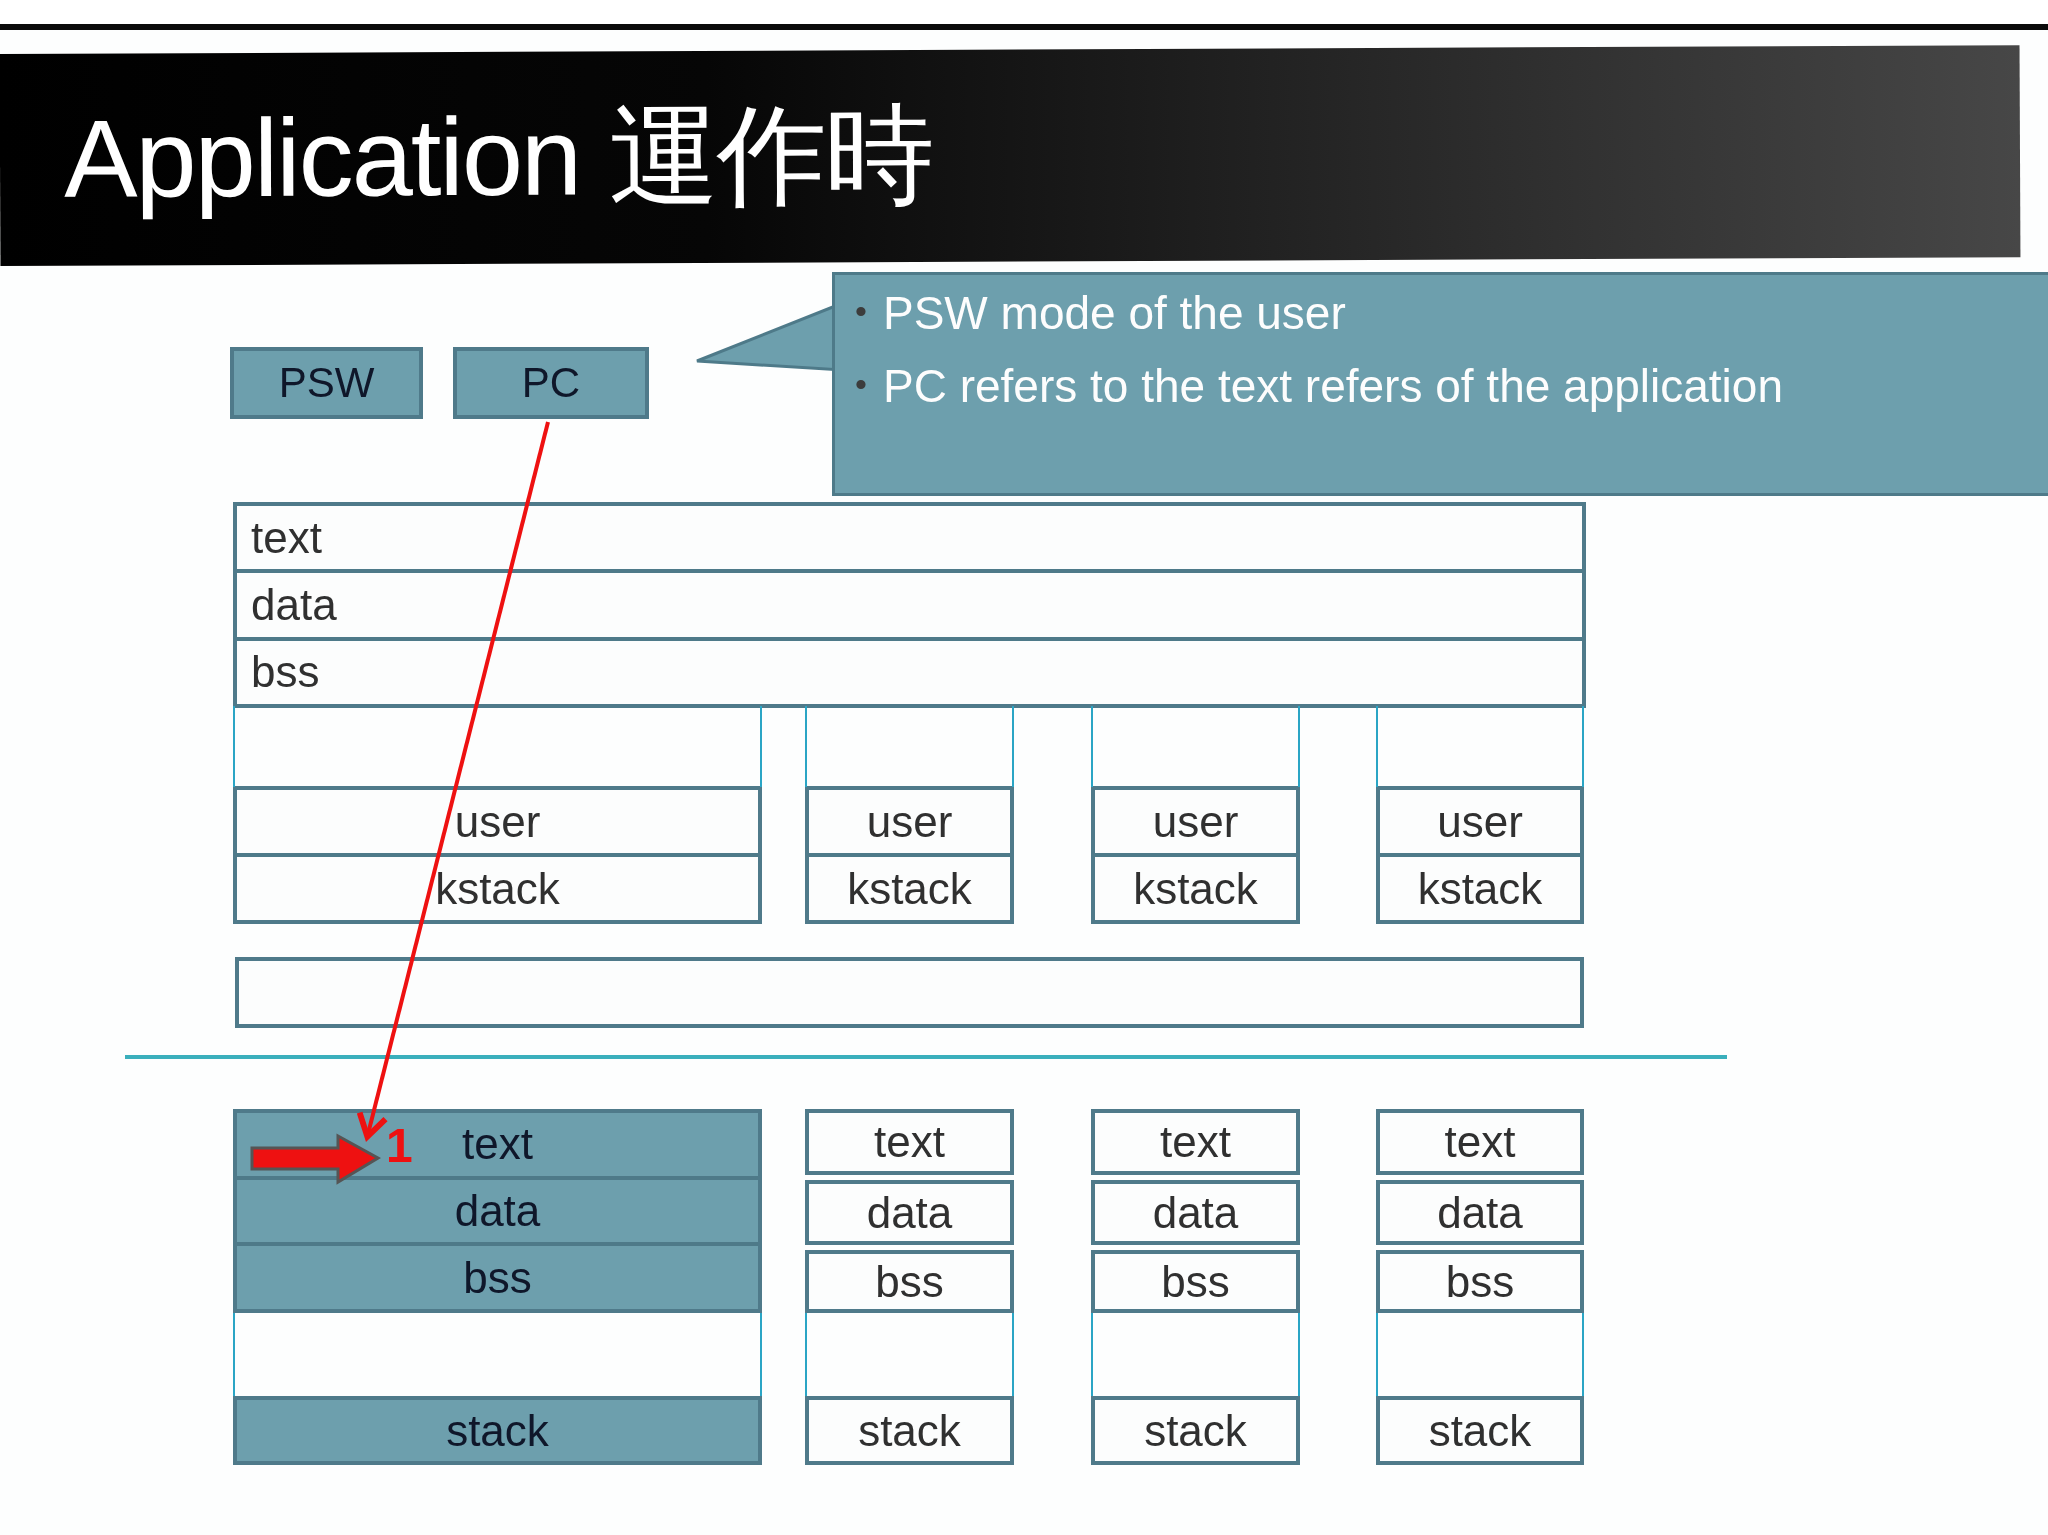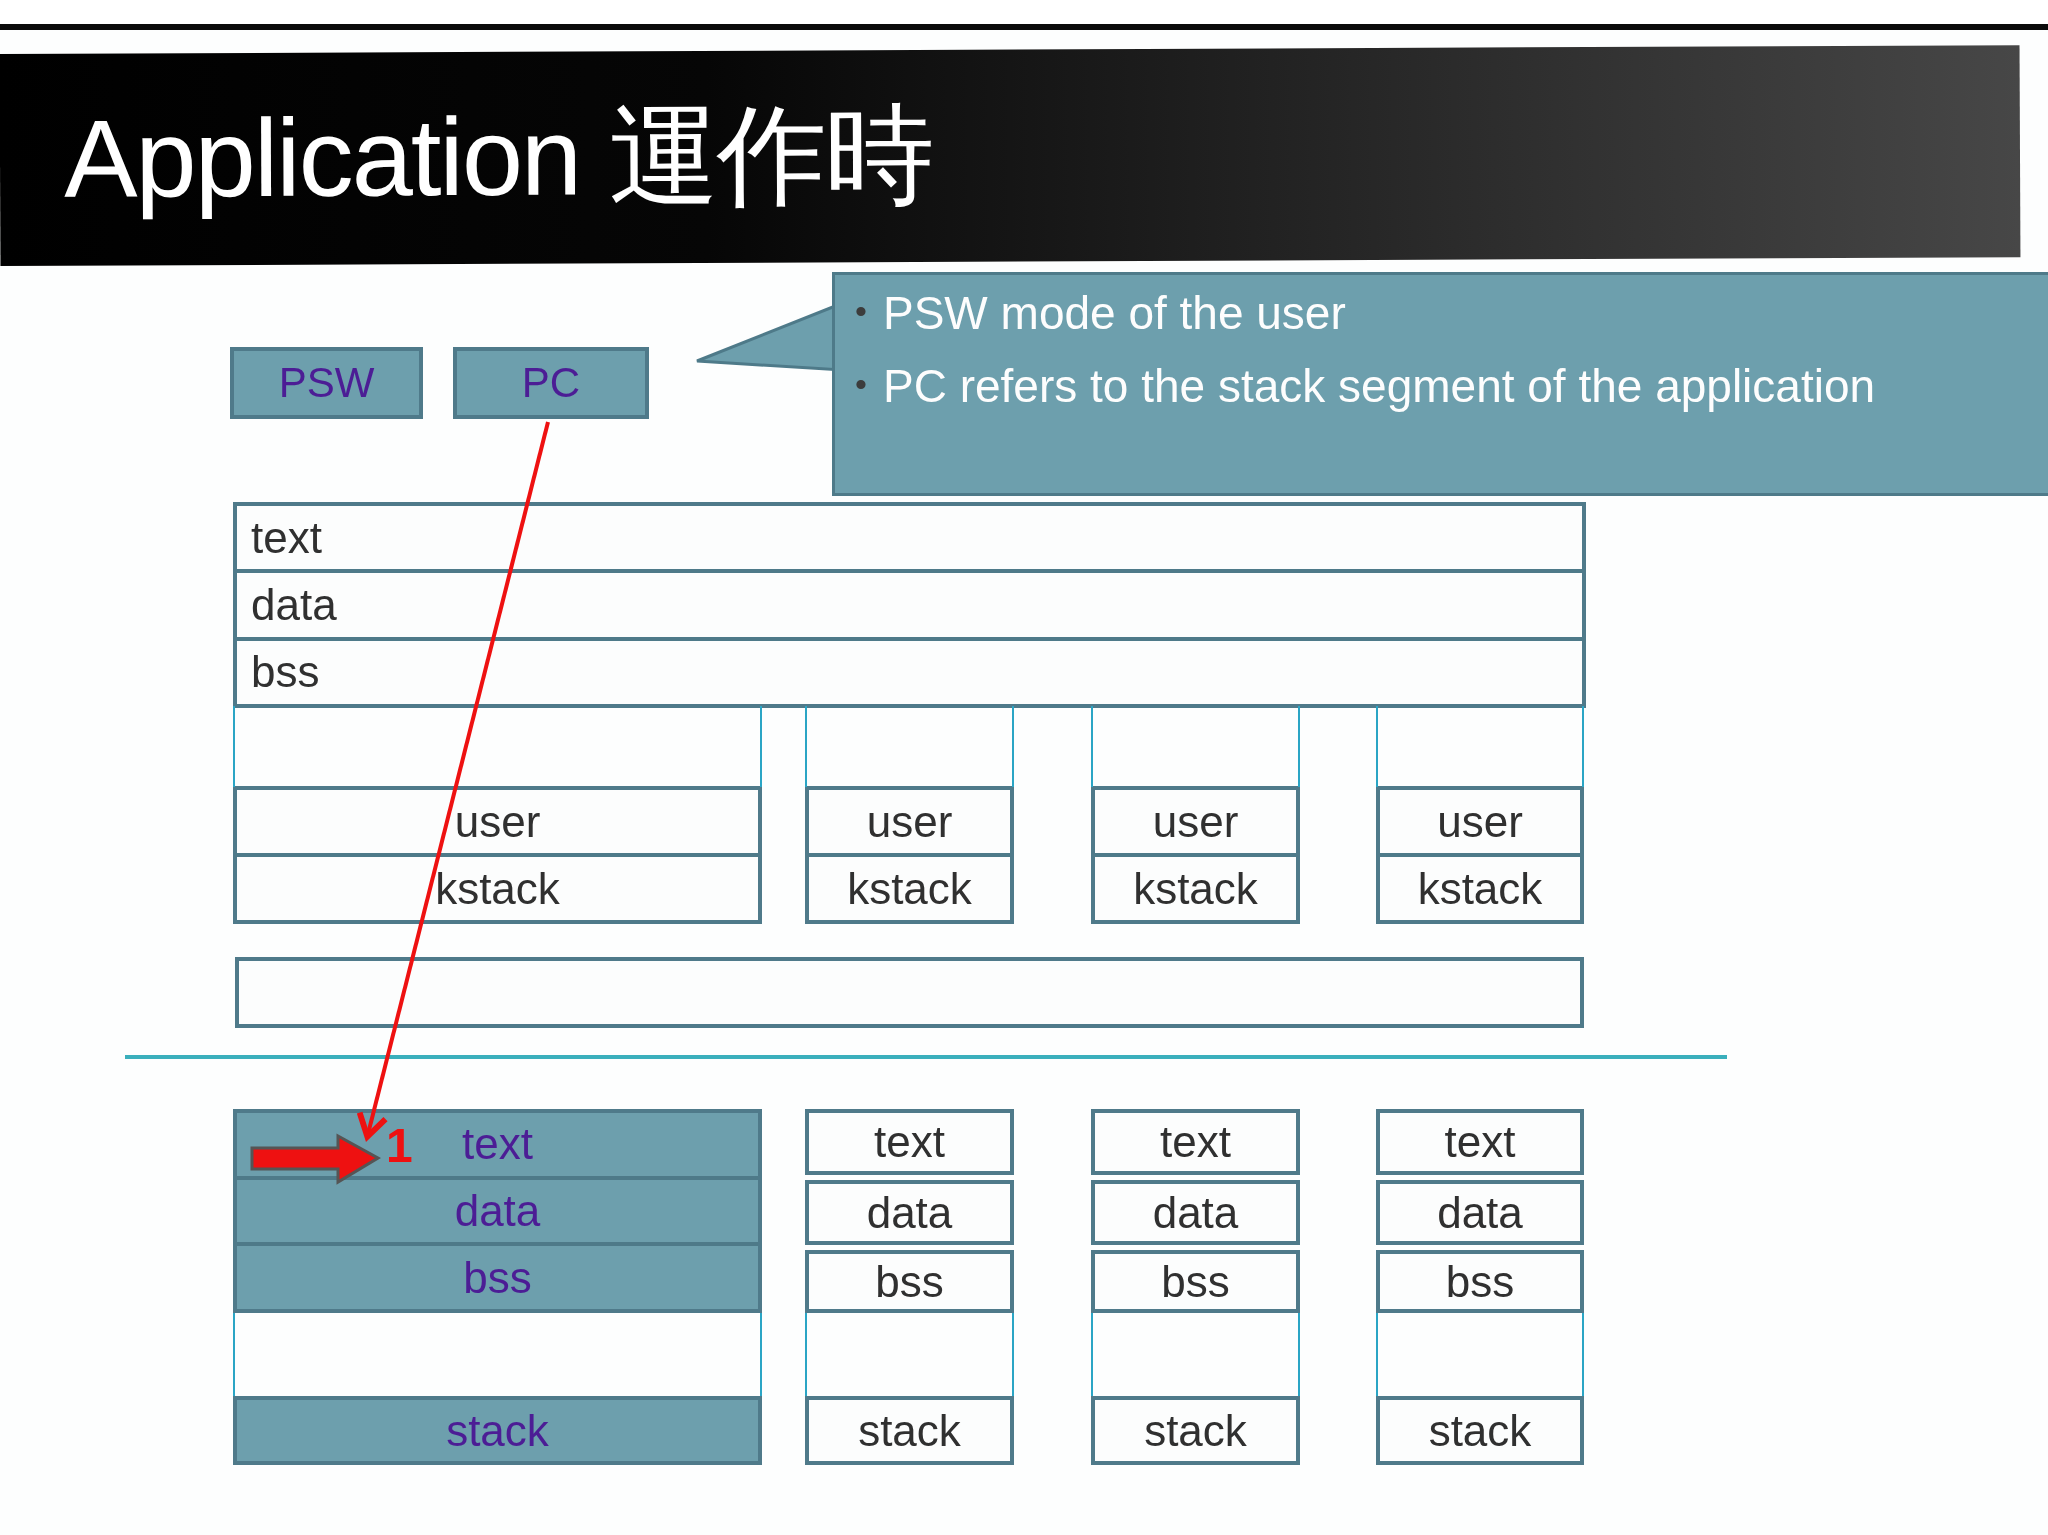--- a/index.html
+++ b/index.html
@@ -25,21 +25,21 @@
     transform:rotate(-0.25deg); transform-origin:0% 50%;
     display:flex; align-items:center;
   }
   #banner .title{
     color:#ffffff; font-size:110px; letter-spacing:-2px; padding-left:64px; white-space:nowrap;
   }
   
   .tealbox{
     position:absolute; background:var(--teal); border:4px solid var(--box-border);
     display:flex; align-items:center; justify-content:center;
-    color:#4c1d95; font-size:42px;
+    color:#0f172a; font-size:42px;
   }
   .whitebox{
     position:absolute; background:#fcfdfd; border:4px solid var(--box-border);
     display:flex; align-items:center; justify-content:center;
     color:var(--label-dark); font-size:44px;
   }
   .stackcols{ display:flex; flex-direction:column; align-items:stretch; justify-content:stretch; padding:0; }
   .stackcols > div{ flex:1 1 0; display:flex; align-items:center; justify-content:center; }
   .stackcols > div + div{ border-top:4px solid var(--sep); }
   .leftlbl > div{ justify-content:flex-start; padding-left:14px; }
@@ -86,21 +86,21 @@
   <div class="tealbox" style="left:453px; top:323px; width:196px; height:72px;">
     <span>PC</span>
   </div>
 
   <svg id="callout-tail" width="170" height="95" viewBox="0 0 170 95">
     <polygon points="168,8 7,72 168,82" fill="#6d9fad" stroke="#4e7a89" stroke-width="3"></polygon>
   </svg>
   <div id="callout">
     <ul>
       <li>PSW mode of the user</li>
-      <li>PC refers to the stack segment of the application</li>
+      <li>PC refers to the text refers of the application</li>
     </ul>
   </div>
 
   <div class="whitebox stackcols leftlbl" style="left:233px; top:478px; width:1353px; height:206px;">
     <div>
         <span>text</span>
       </div>
     <div>
         <span>data</span>
       </div>

